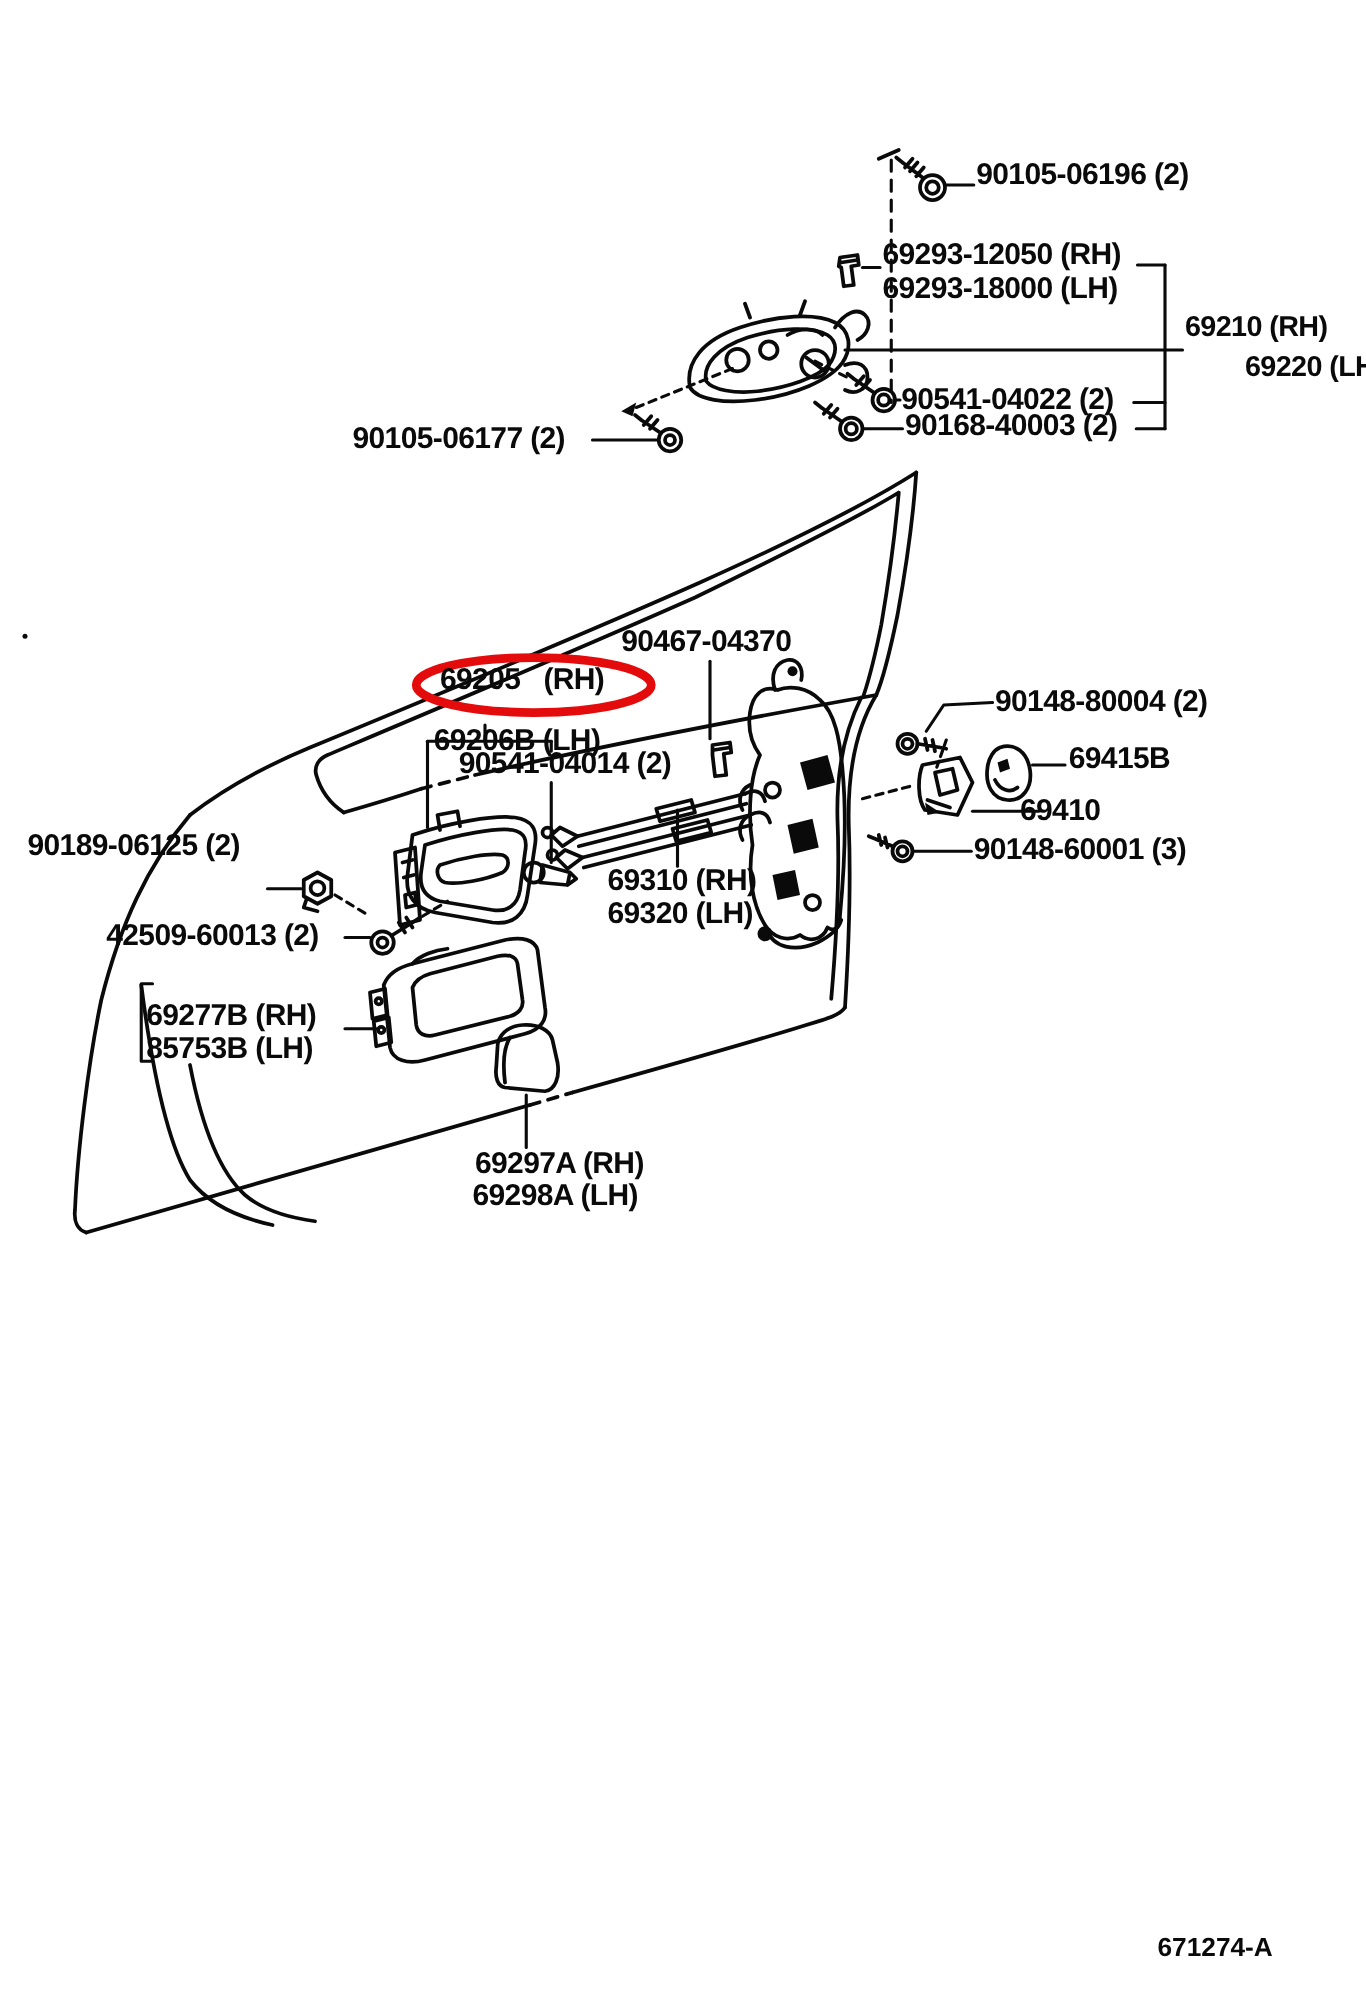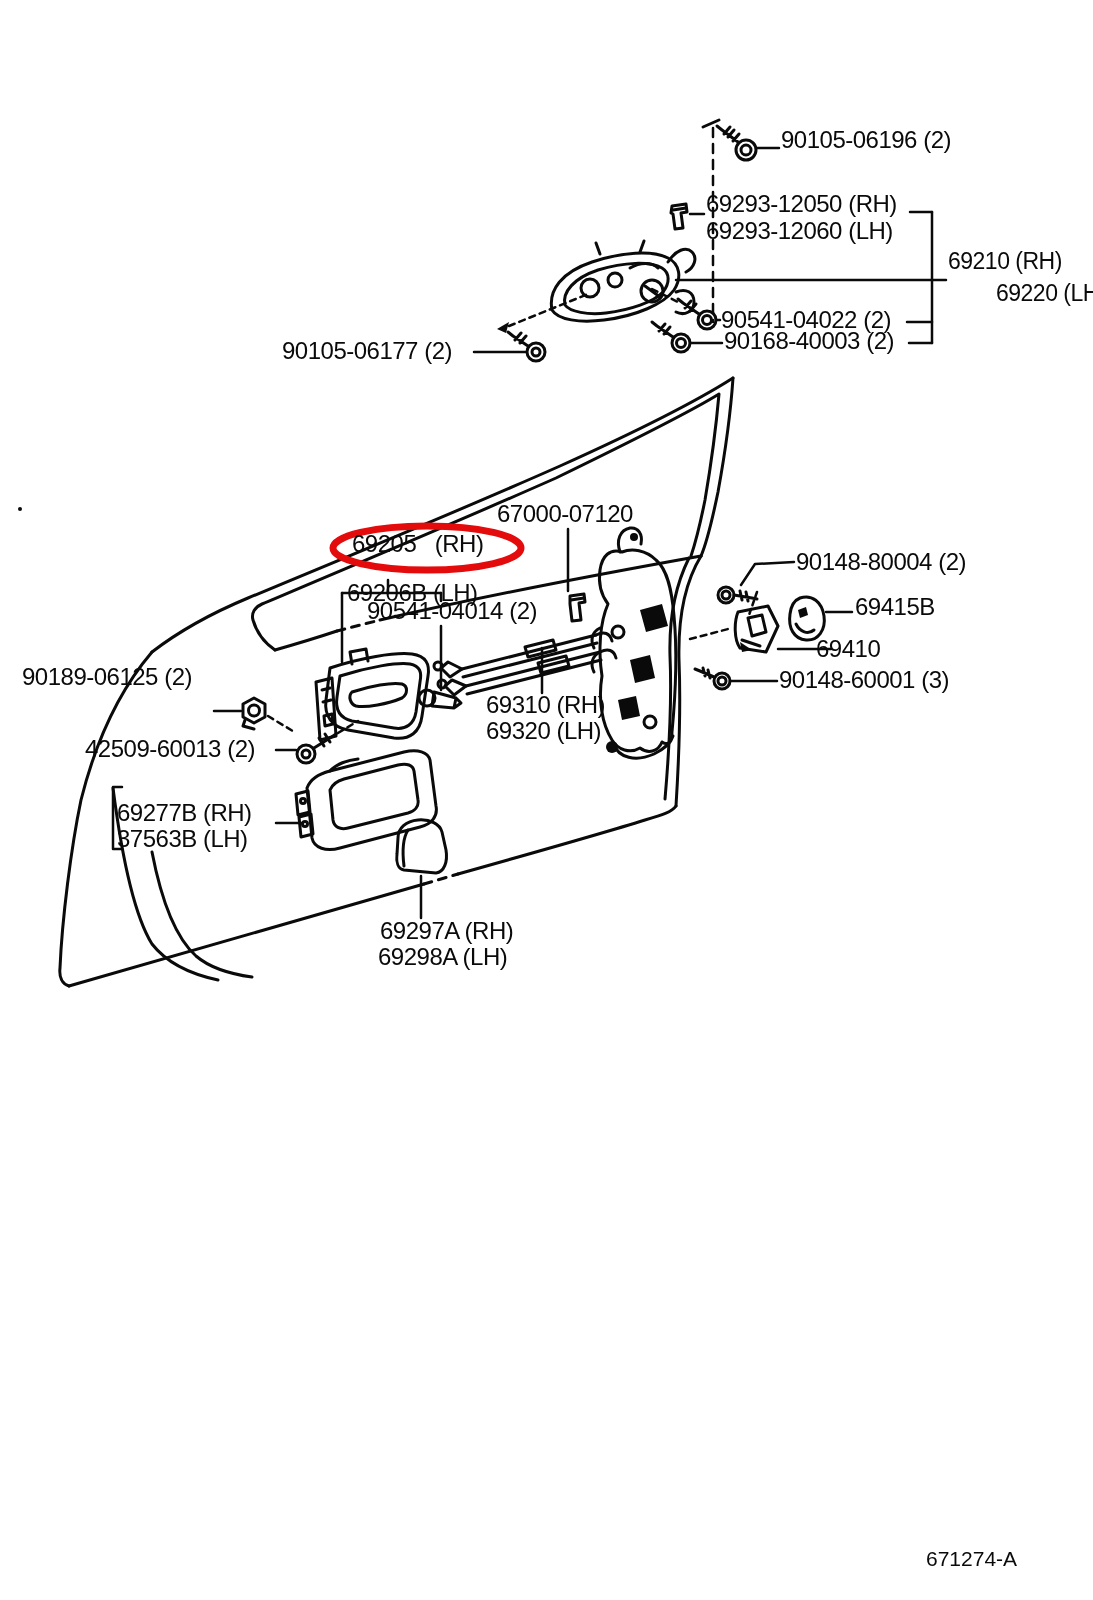--- a/index.html
+++ b/index.html
@@ -1,19 +1,19 @@
 <!DOCTYPE html>
 <html><head>
 <meta charset="utf-8">
 <style>
   html,body{margin:0;padding:0;background:#ffffff;}
   .canvas{position:relative;width:1093px;height:1600px;background:#ffffff;overflow:hidden;
           font-family:"Liberation Sans", sans-serif;}
   .art{position:absolute;left:0;top:0;}
-  .lbl{position:absolute;font-weight:normal;color:#0a0a0a;font-size:24px;line-height:1.05;
+  .lbl{position:absolute;font-weight:bold;color:#0a0a0a;font-size:24px;line-height:1.05;
        letter-spacing:-0.5px;white-space:pre;}
   .lbl.big{font-size:23px;letter-spacing:-0.5px;}
   .lbl.code{font-size:21px;letter-spacing:0;}
 </style>
 </head>
 <body>
 
 <div class="canvas">
 
   <svg class="art" width="1093" height="1600" viewBox="0 0 1093 1600" stroke="#0a0a0a" fill="none" stroke-width="3" stroke-linecap="round" stroke-linejoin="round">
@@ -214,37 +214,37 @@
       <path d="M122,787 L113,787 L113,849 L122,849"></path>
 
       <path d="M421,876 V918"></path>
     </g>
 
     <ellipse cx="427" cy="548" rx="94" ry="22" stroke="#e30b0c" stroke-width="7"></ellipse>
   </svg>
 
   <div class="lbl" style="left:781px;top:127px">90105-06196 (2)</div>
   <div class="lbl" style="left:706px;top:191px">69293-12050 (RH)</div>
-  <div class="lbl" style="left:706px;top:218px">69293-12060 (LH)</div>
+  <div class="lbl" style="left:706px;top:218px">69293-18000 (LH)</div>
   <div class="lbl big" style="left:948px;top:249px">69210 (RH)</div>
   <div class="lbl big" style="left:996px;top:281px">69220 (LH)</div>
   <div class="lbl" style="left:721px;top:307px">90541-04022 (2)</div>
   <div class="lbl" style="left:724px;top:328px">90168-40003 (2)</div>
   <div class="lbl" style="left:282px;top:338px">90105-06177 (2)</div>
-  <div class="lbl" style="left:497px;top:501px">67000-07120</div>
+  <div class="lbl" style="left:497px;top:501px">90467-04370</div>
   <div class="lbl" style="left:352px;top:531px">69205   (RH)</div>
   <div class="lbl" style="left:347px;top:580px">69206B (LH)</div>
   <div class="lbl" style="left:367px;top:598px">90541-04014 (2)</div>
   <div class="lbl" style="left:796px;top:549px">90148-80004 (2)</div>
   <div class="lbl" style="left:855px;top:594px">69415B</div>
   <div class="lbl" style="left:816px;top:636px">69410</div>
   <div class="lbl" style="left:779px;top:667px">90148-60001 (3)</div>
   <div class="lbl" style="left:22px;top:664px">90189-06125 (2)</div>
   <div class="lbl" style="left:486px;top:692px">69310 (RH)</div>
   <div class="lbl" style="left:486px;top:718px">69320 (LH)</div>
   <div class="lbl" style="left:85px;top:736px">42509-60013 (2)</div>
   <div class="lbl" style="left:117px;top:800px">69277B (RH)</div>
-  <div class="lbl" style="left:117px;top:826px">37563B (LH)</div>
+  <div class="lbl" style="left:117px;top:826px">85753B (LH)</div>
   <div class="lbl" style="left:380px;top:918px">69297A (RH)</div>
   <div class="lbl" style="left:378px;top:944px">69298A (LH)</div>
 
   <div class="lbl code" style="left:926px;top:1548px">671274-A</div>
 </div>
 
 </body></html>

